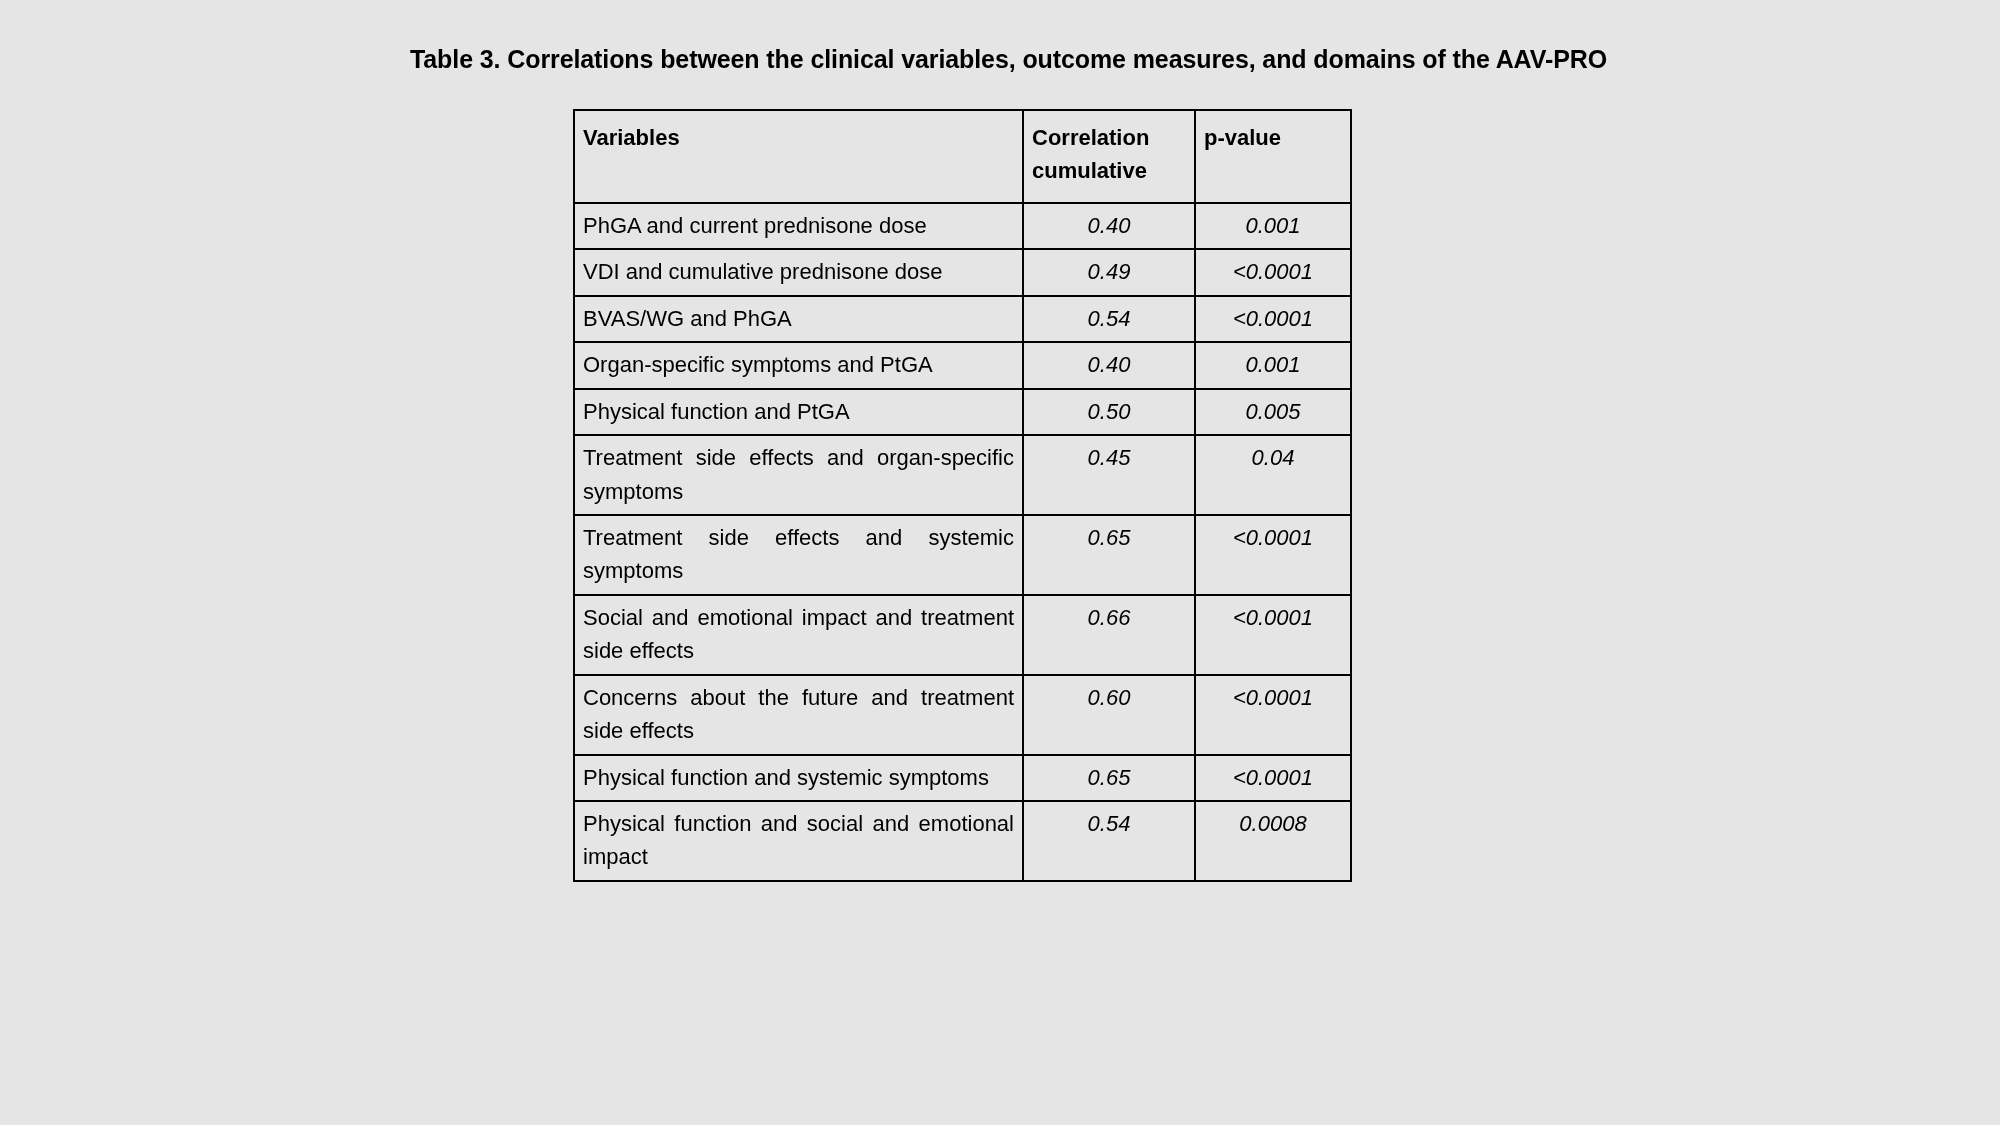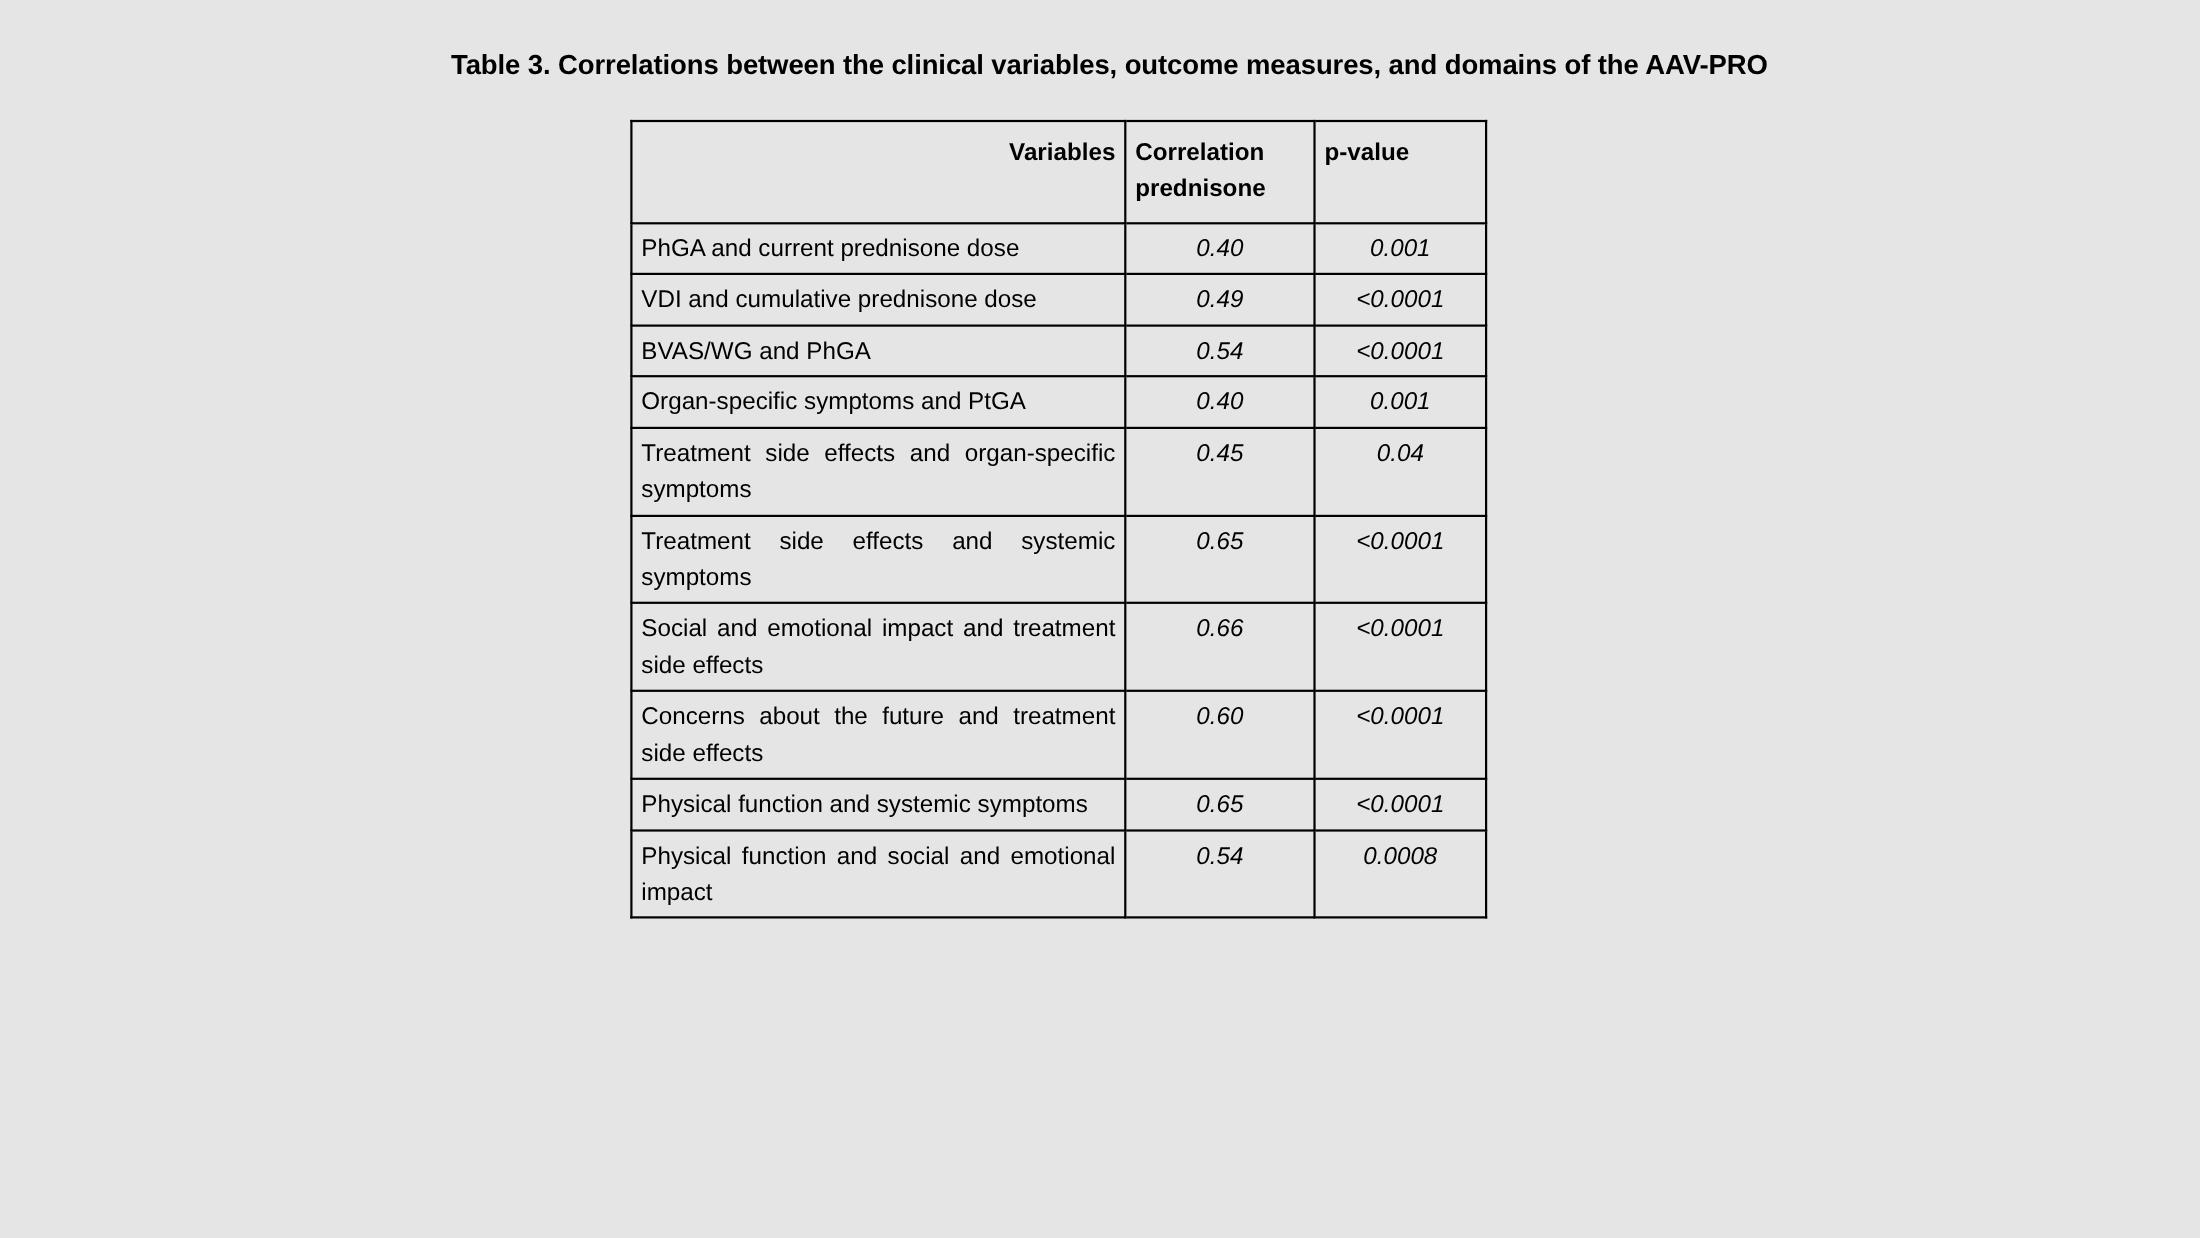--- a/index.html
+++ b/index.html
@@ -52,21 +52,21 @@
     vertical-align: top;
     padding: 5px 8px 6px 8px;
   }
   table.corr-table thead th {
     text-align: left;
     font-weight: bold;
     padding-top: 10px;
     padding-bottom: 14px;
   }
   table.corr-table thead th.var-head {
-    text-align: right;
+    text-align: left;
   }
   td.var-cell {
     text-align: justify;
     text-align-last: left;
     padding-left: 8px;
     padding-right: 6px;
     hyphens: none;
   }
   td.var-cell.justify-full {
     text-align: justify;
@@ -90,21 +90,21 @@
       <colgroup>
         <col class="c-var">
         <col class="c-coef">
         <col class="c-pval">
       </colgroup>
       <thead>
         <tr>
           <th class="var-head">Variables</th>
           <th>
             <span class="head-coef-l1">Correlation</span>
-            <span class="head-coef-l2">prednisone</span>
+            <span class="head-coef-l2">cumulative</span>
           </th>
           <th>p-value</th>
         </tr>
       </thead>
       <tbody>
           <tr>
             <td class="var-cell">PhGA and current prednisone dose</td>
             <td class="num-cell">0.40</td>
             <td class="num-cell">0.001</td>
           </tr>
@@ -115,20 +115,25 @@
           </tr>
           <tr>
             <td class="var-cell">BVAS/WG and PhGA</td>
             <td class="num-cell">0.54</td>
             <td class="num-cell">&lt;0.0001</td>
           </tr>
           <tr>
             <td class="var-cell">Organ-specific symptoms and PtGA</td>
             <td class="num-cell">0.40</td>
             <td class="num-cell">0.001</td>
+          </tr>
+          <tr>
+            <td class="var-cell">Physical function and PtGA</td>
+            <td class="num-cell">0.50</td>
+            <td class="num-cell">0.005</td>
           </tr>
           <tr>
             <td class="var-cell justify-full">Treatment side effects and organ-specific symptoms</td>
             <td class="num-cell">0.45</td>
             <td class="num-cell">0.04</td>
           </tr>
           <tr>
             <td class="var-cell justify-full">Treatment side effects and systemic symptoms</td>
             <td class="num-cell">0.65</td>
             <td class="num-cell">&lt;0.0001</td>

